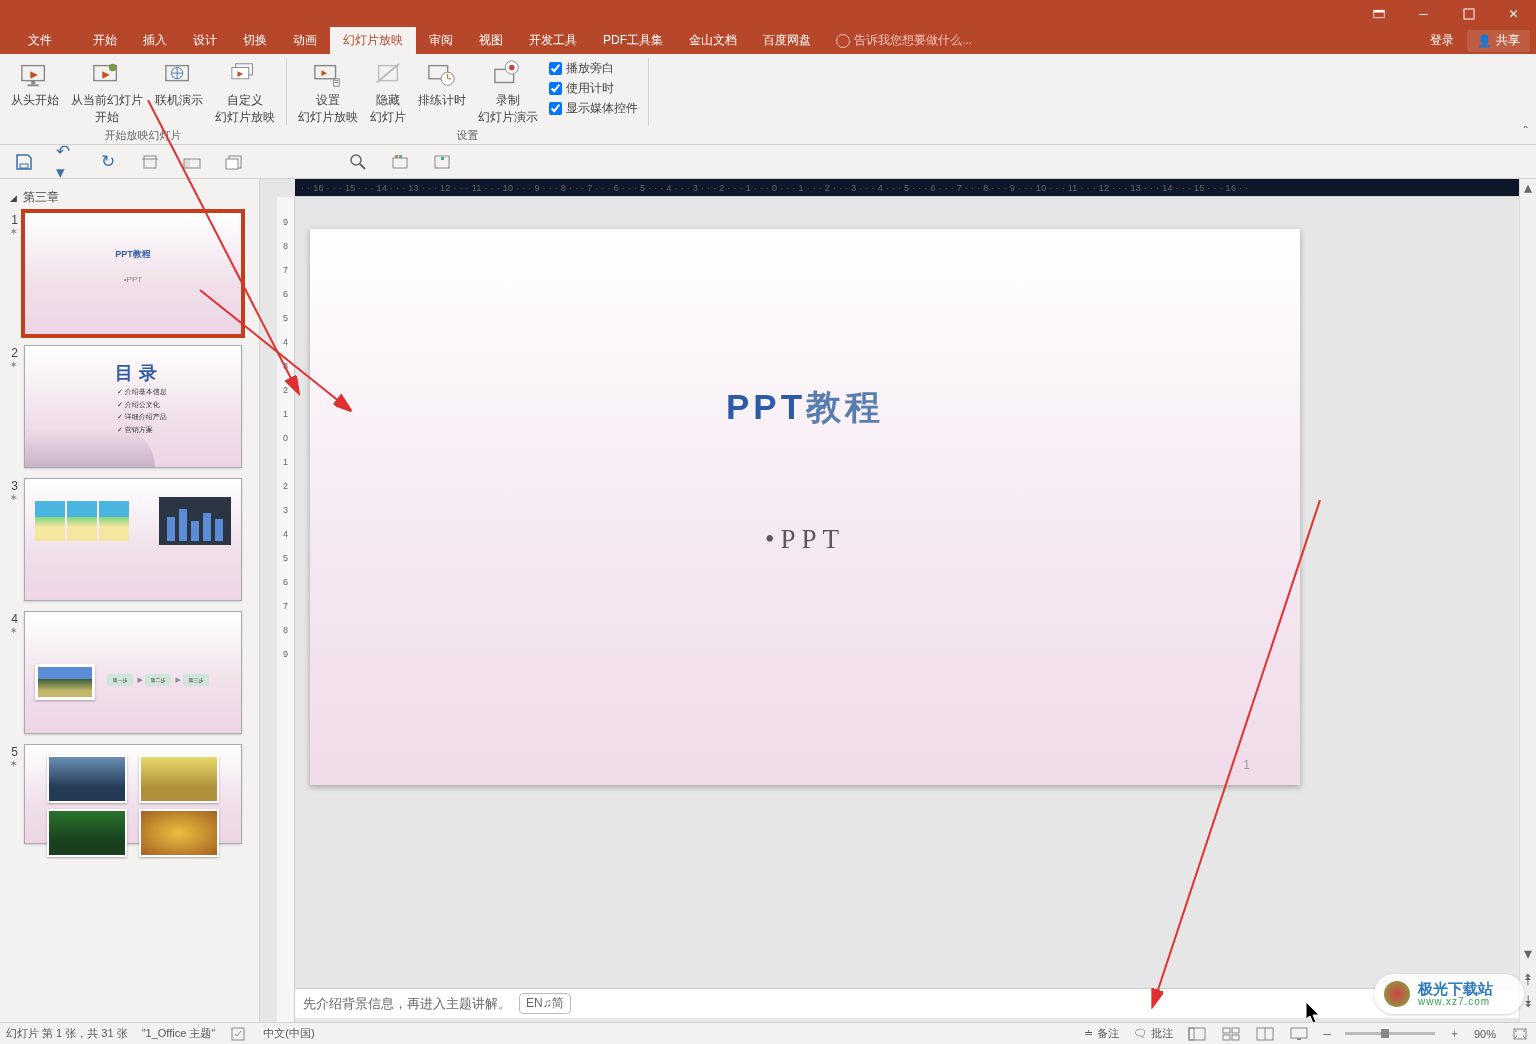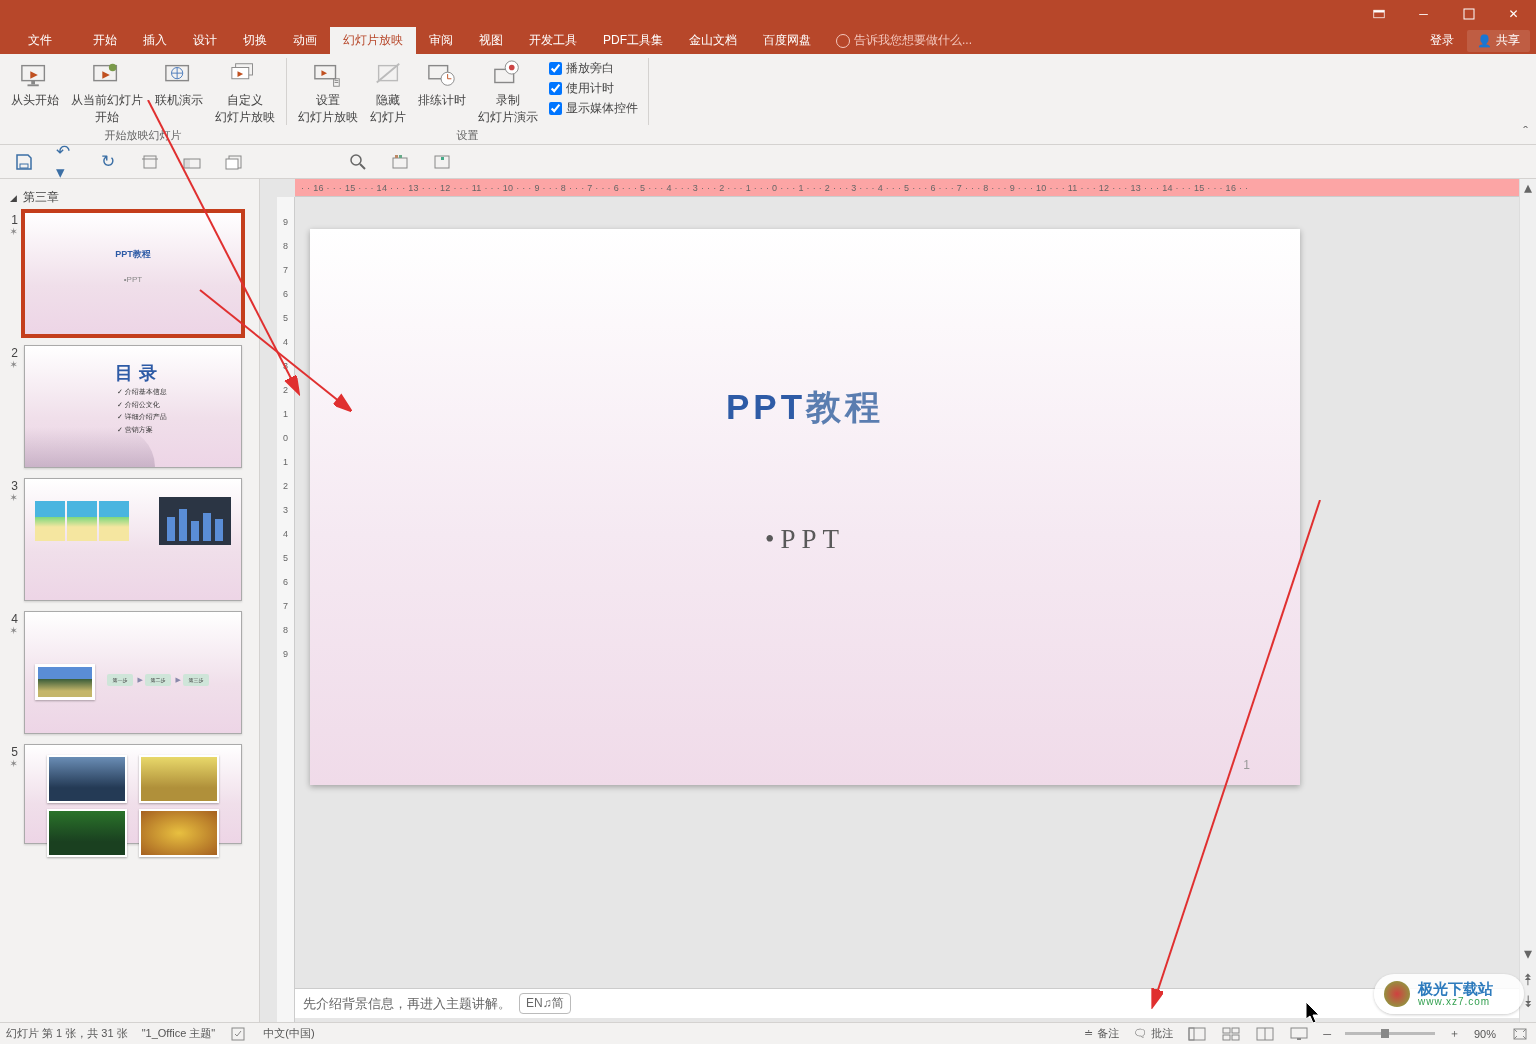--- a/index.html
+++ b/index.html
@@ -63,21 +63,21 @@
 .thumb4 .blocks span::after { content: "▶"; position: absolute; right: -10px; font-size: 7px; color: #88a; }
 .thumb4 .blocks span:last-child::after { display: none; }
 .thumb5 .grid4 { position: absolute; left: 22px; top: 10px; display: grid; grid-template-columns: 1fr 1fr; gap: 6px 12px; }
 .thumb5 .grid4 span { width: 80px; height: 48px; border: 2px solid #fff; box-shadow: 0 1px 2px rgba(0,0,0,.3); }
 .thumb5 .p1 { background: linear-gradient(#6a8db5, #243a55 70%); }
 .thumb5 .p2 { background: linear-gradient(#e8d86a, #b0903a 70%); }
 .thumb5 .p3 { background: linear-gradient(#2a732a, #1a4020 70%); }
 .thumb5 .p4 { background: radial-gradient(#e8c040, #a56020); }
 
 .editor { flex: 1; background: #e6e6e6; position: relative; }
-.ruler-h { position: absolute; top: 0; left: 35px; right: 17px; height: 18px; background: #fca5a5; border-bottom: 1px solid #ccc; overflow: hidden; font-size: 9px; color: #666; display: flex; align-items: center; padding-left: 6px; white-space: nowrap; letter-spacing: 0.3px; }
+.ruler-h { position: absolute; top: 0; left: 35px; right: 17px; height: 18px; background: #0f172a; border-bottom: 1px solid #ccc; overflow: hidden; font-size: 9px; color: #666; display: flex; align-items: center; padding-left: 6px; white-space: nowrap; letter-spacing: 0.3px; }
 .ruler-v { position: absolute; top: 18px; left: 17px; bottom: 0; width: 18px; background: #f6f6f6; border-right: 1px solid #ccc; }
 .ruler-v .vn { font-size: 9px; color: #666; text-align: center; }
 .canvas-wrap { position: absolute; top: 50px; left: 50px; }
 .canvas { width: 990px; height: 556px; background: linear-gradient(#fff 0%, #f5e9f2 55%, #f0dbe9 100%); box-shadow: 0 2px 6px rgba(0,0,0,.3); position: relative; }
 .canvas .title { position: absolute; top: 155px; left: 0; right: 0; text-align: center; font-size: 35px; color: #2e5ba6; font-weight: bold; letter-spacing: 4px; font-family: SimSun, serif; }
 .canvas .title .edu { color: #5a7db0; }
 .canvas .sub { position: absolute; top: 295px; left: 0; right: 0; text-align: center; font-size: 27px; color: #595959; letter-spacing: 6px; font-family: SimSun, serif; }
 .canvas .pnum { position: absolute; bottom: 13px; right: 50px; font-size: 12px; color: #999; }
 .comments-ico { position: absolute; top: 52px; left: 56px; display: flex; gap: 2px; }
 .comments-ico svg { width: 22px; height: 18px; }

